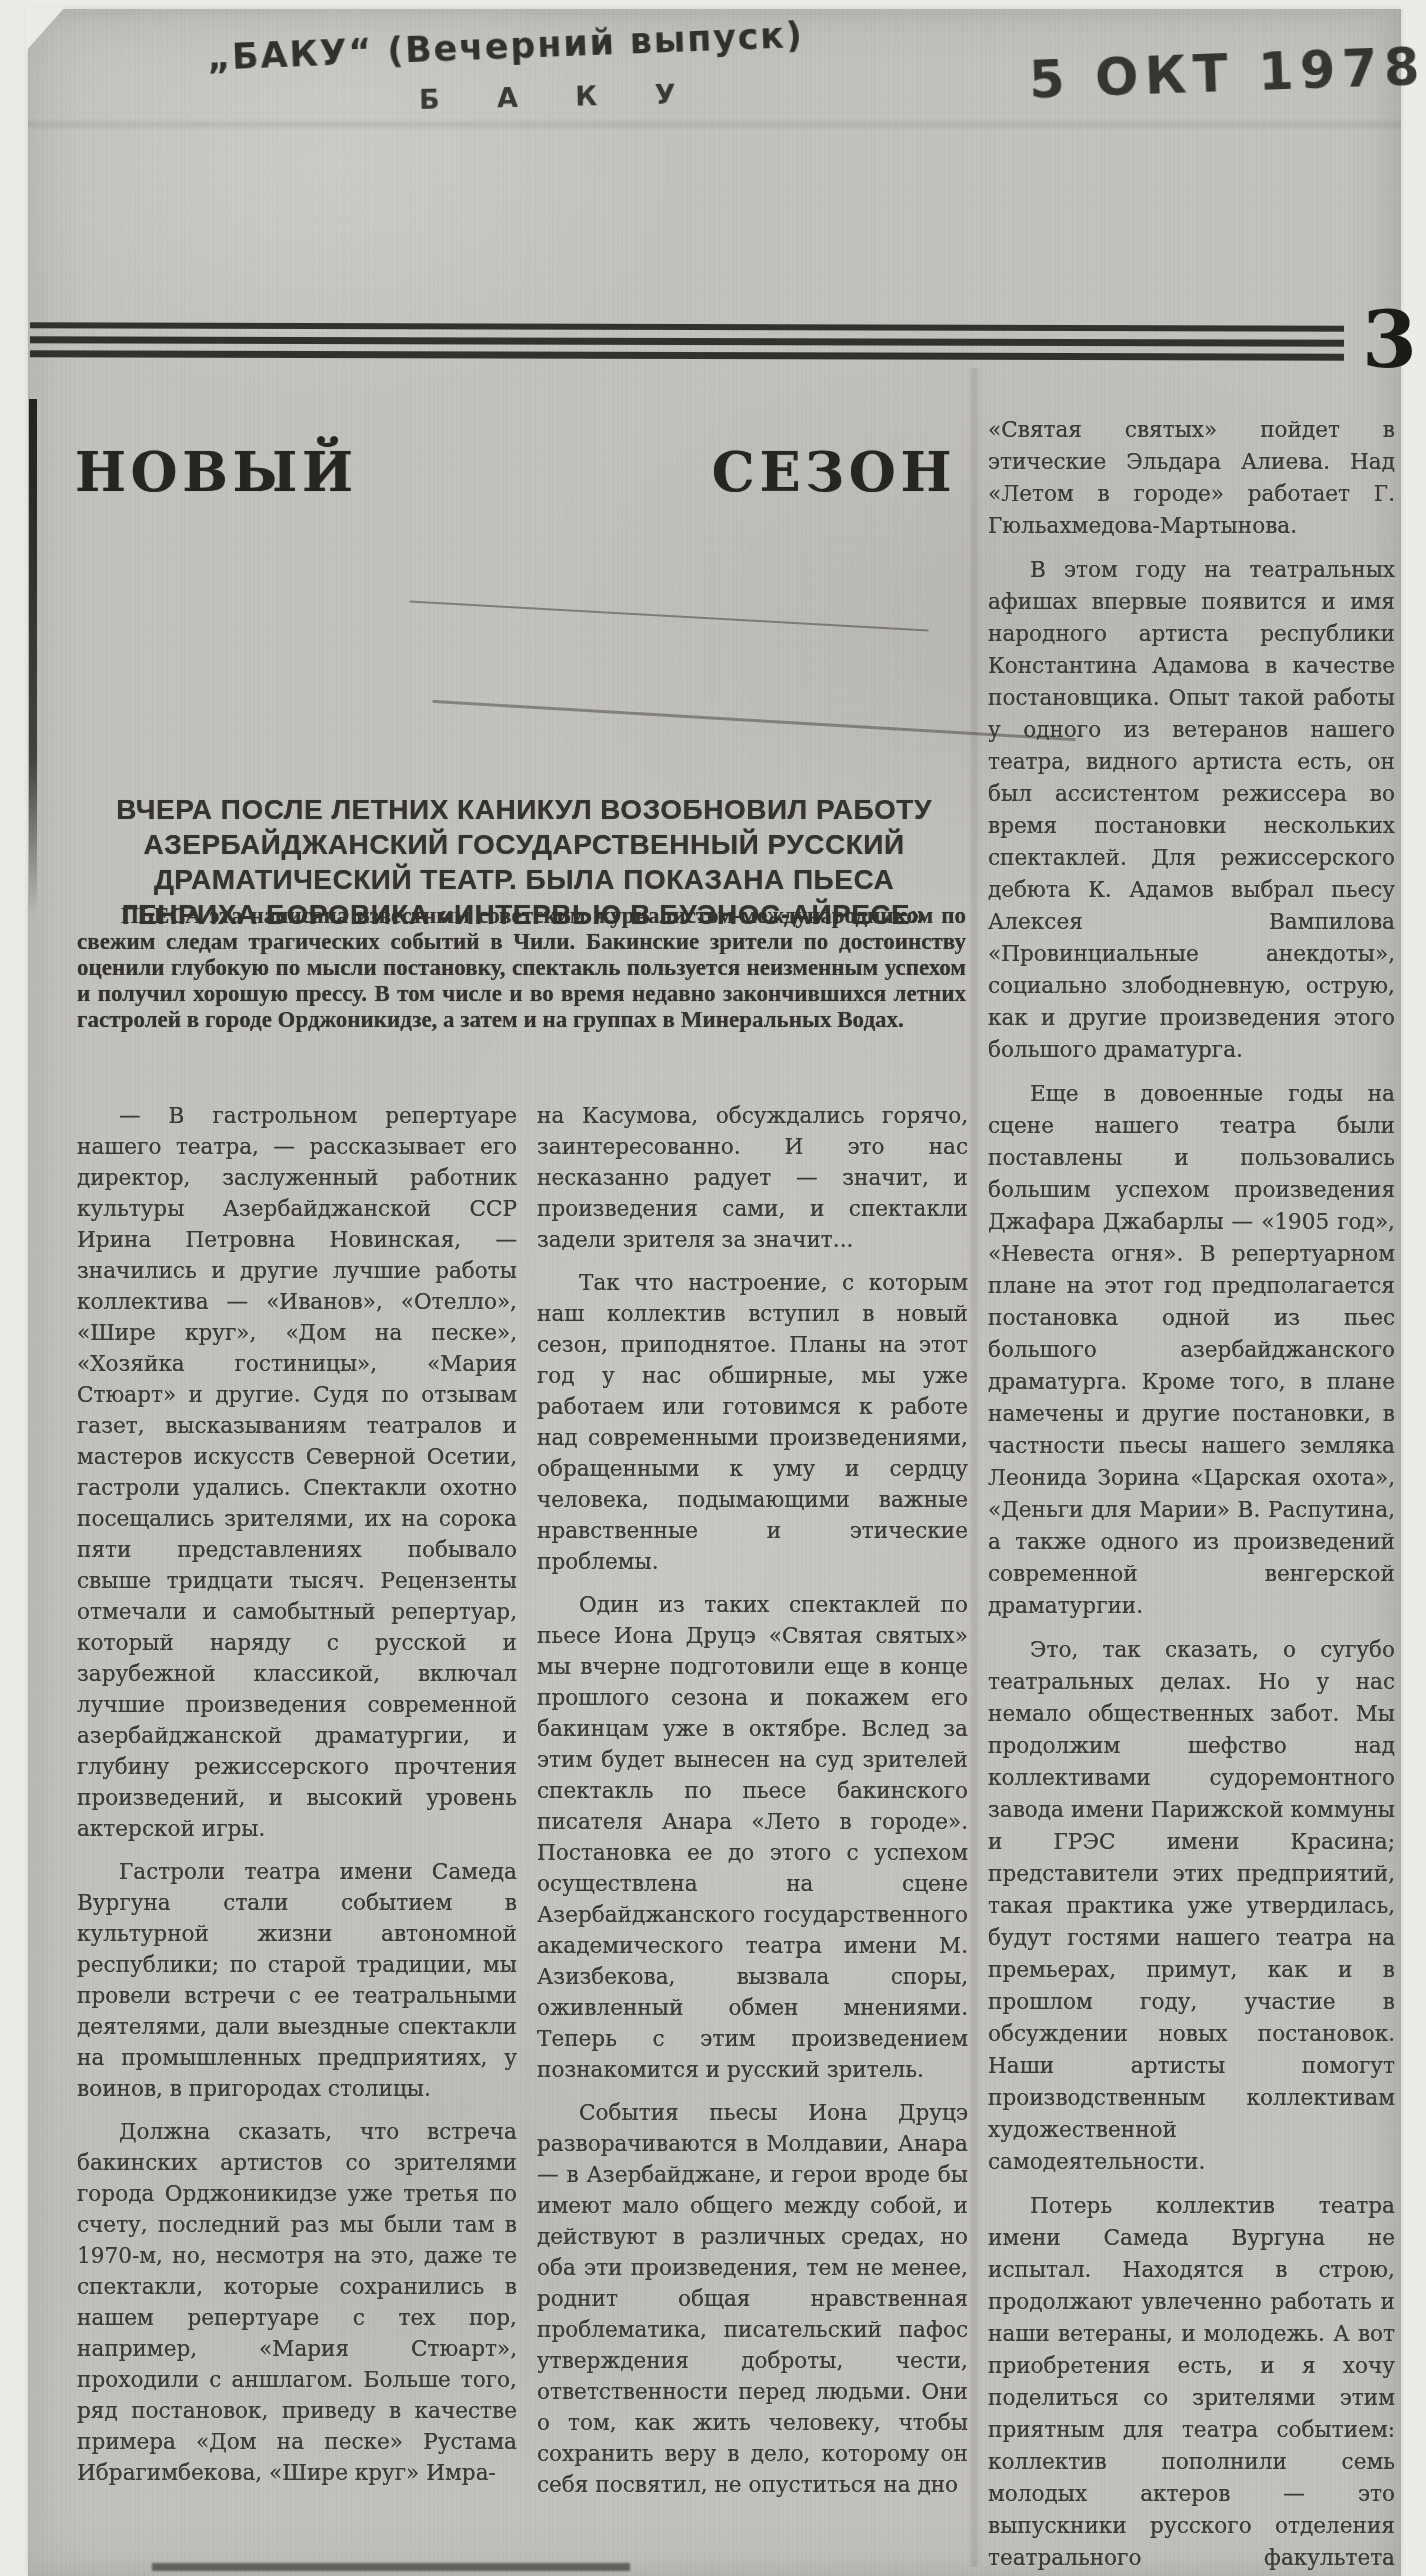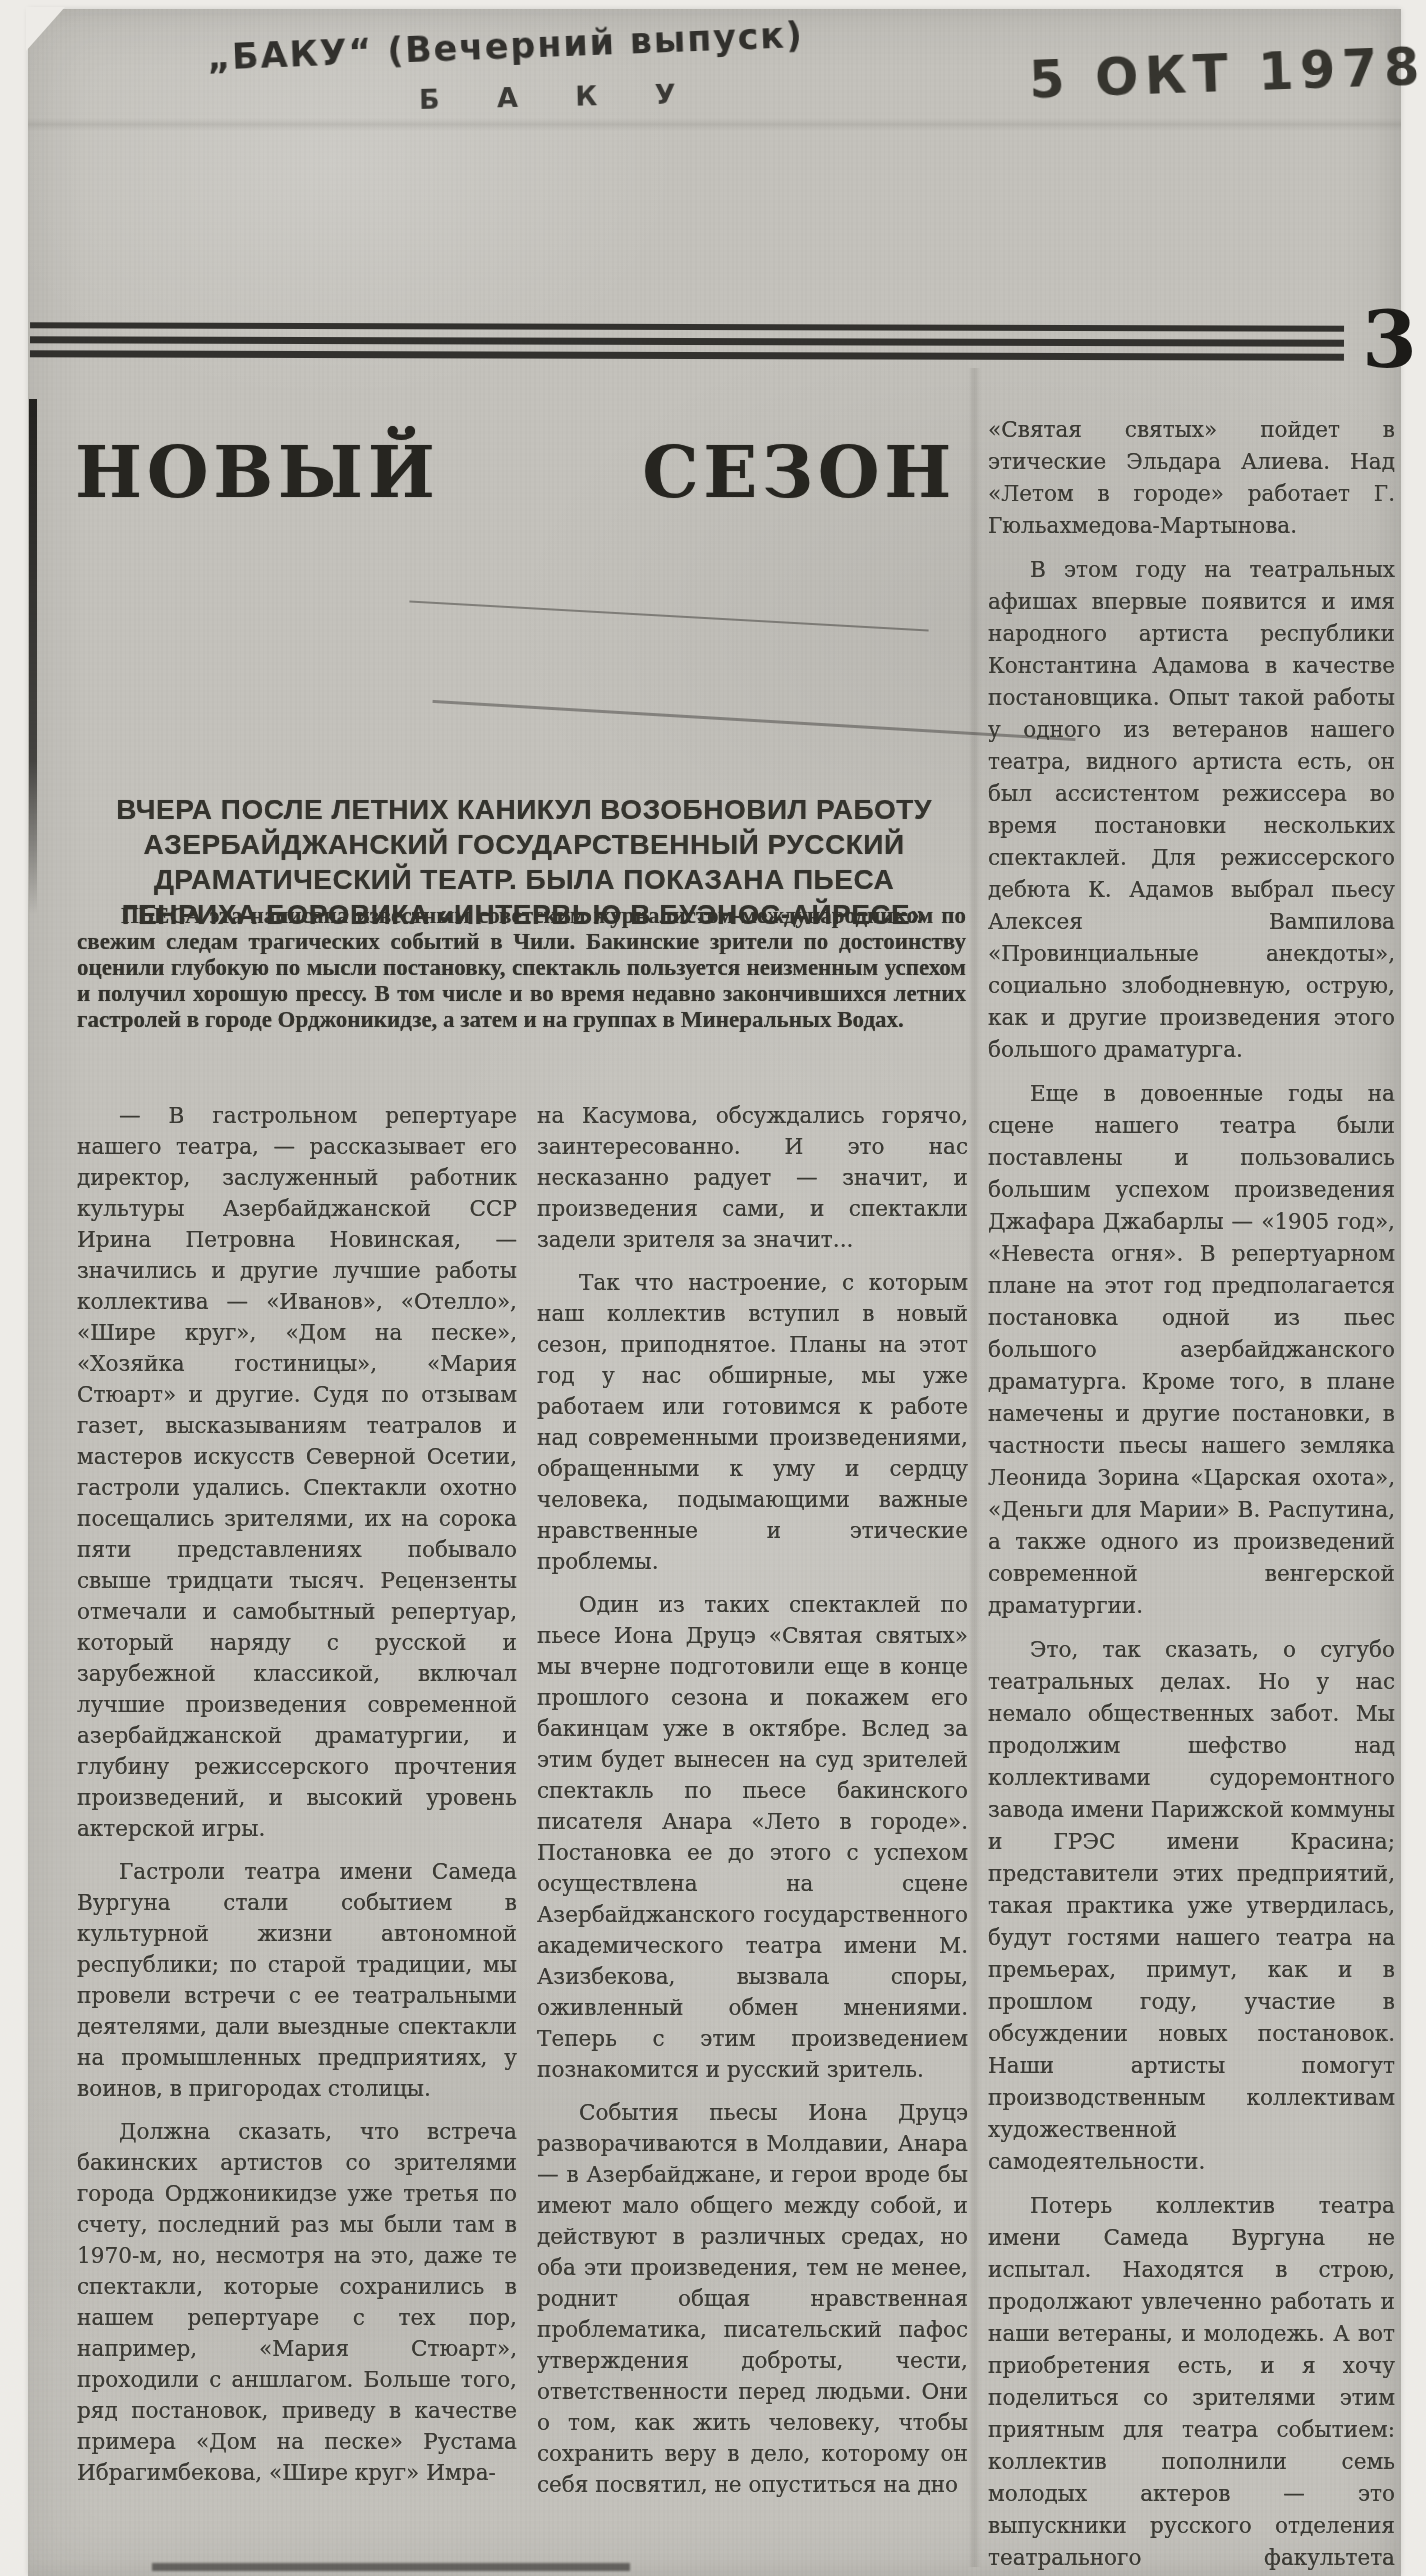--- a/index.html
+++ b/index.html
@@ -56,21 +56,21 @@
   }
   .page-number{
     position:absolute;left:1362px;top:300px;
     font-family:"DejaVu Serif", serif;font-weight:bold;
     font-size:79px;line-height:79px;color:#1c1b18;filter:blur(0.3px);
   }
   
   .headline{position:absolute;left:75px;top:423px;width:881px;color:#262520;}
   .headline-line{
     font-family:"DejaVu Serif", serif;font-weight:bold;
-    font-size:71px;line-height:99px;letter-spacing:4.6px;
+    font-size:54px;line-height:99px;letter-spacing:4.6px;
     text-align:justify;text-align-last:justify;
     text-shadow:0 0 0.9px rgba(35,34,30,.55);
   }
   .subhead{
     position:absolute;left:88px;top:792px;width:872px;
     font-family:"Liberation Sans", sans-serif;font-weight:bold;
     font-size:28px;line-height:35px;letter-spacing:0.5px;
     text-align:center;color:#34332d;
     text-shadow:0 0 0.7px rgba(45,44,38,.7);
   }

